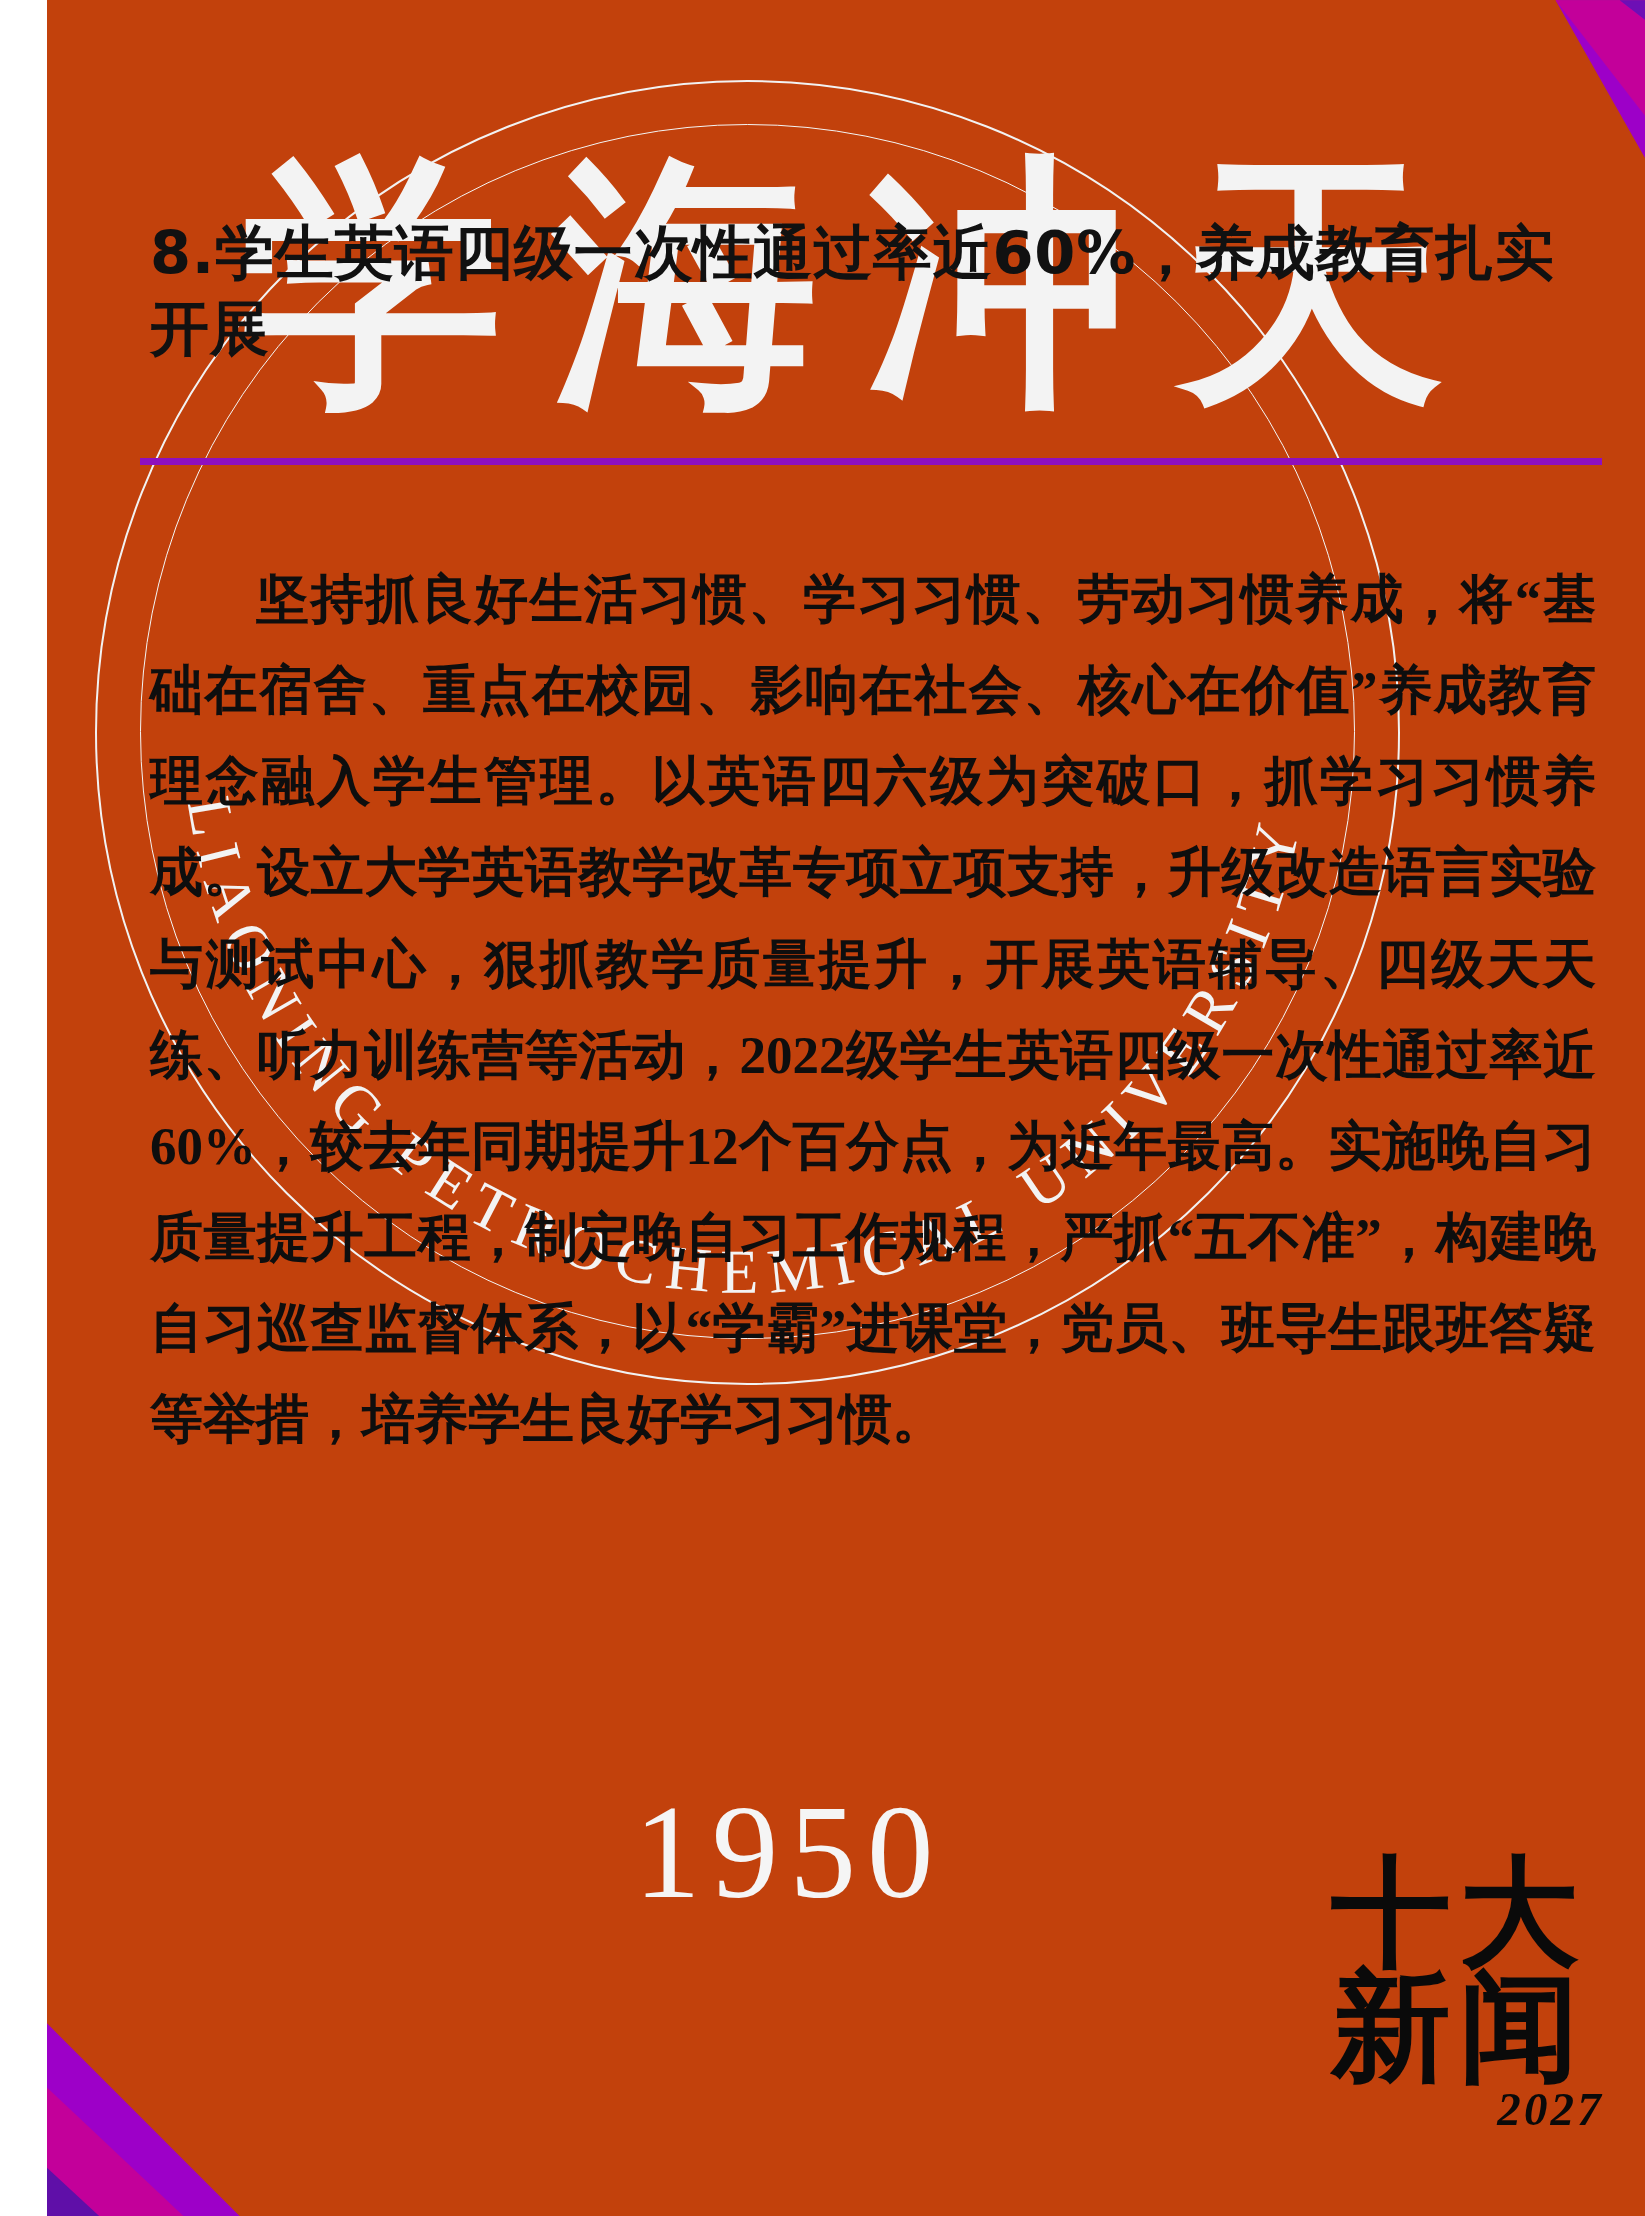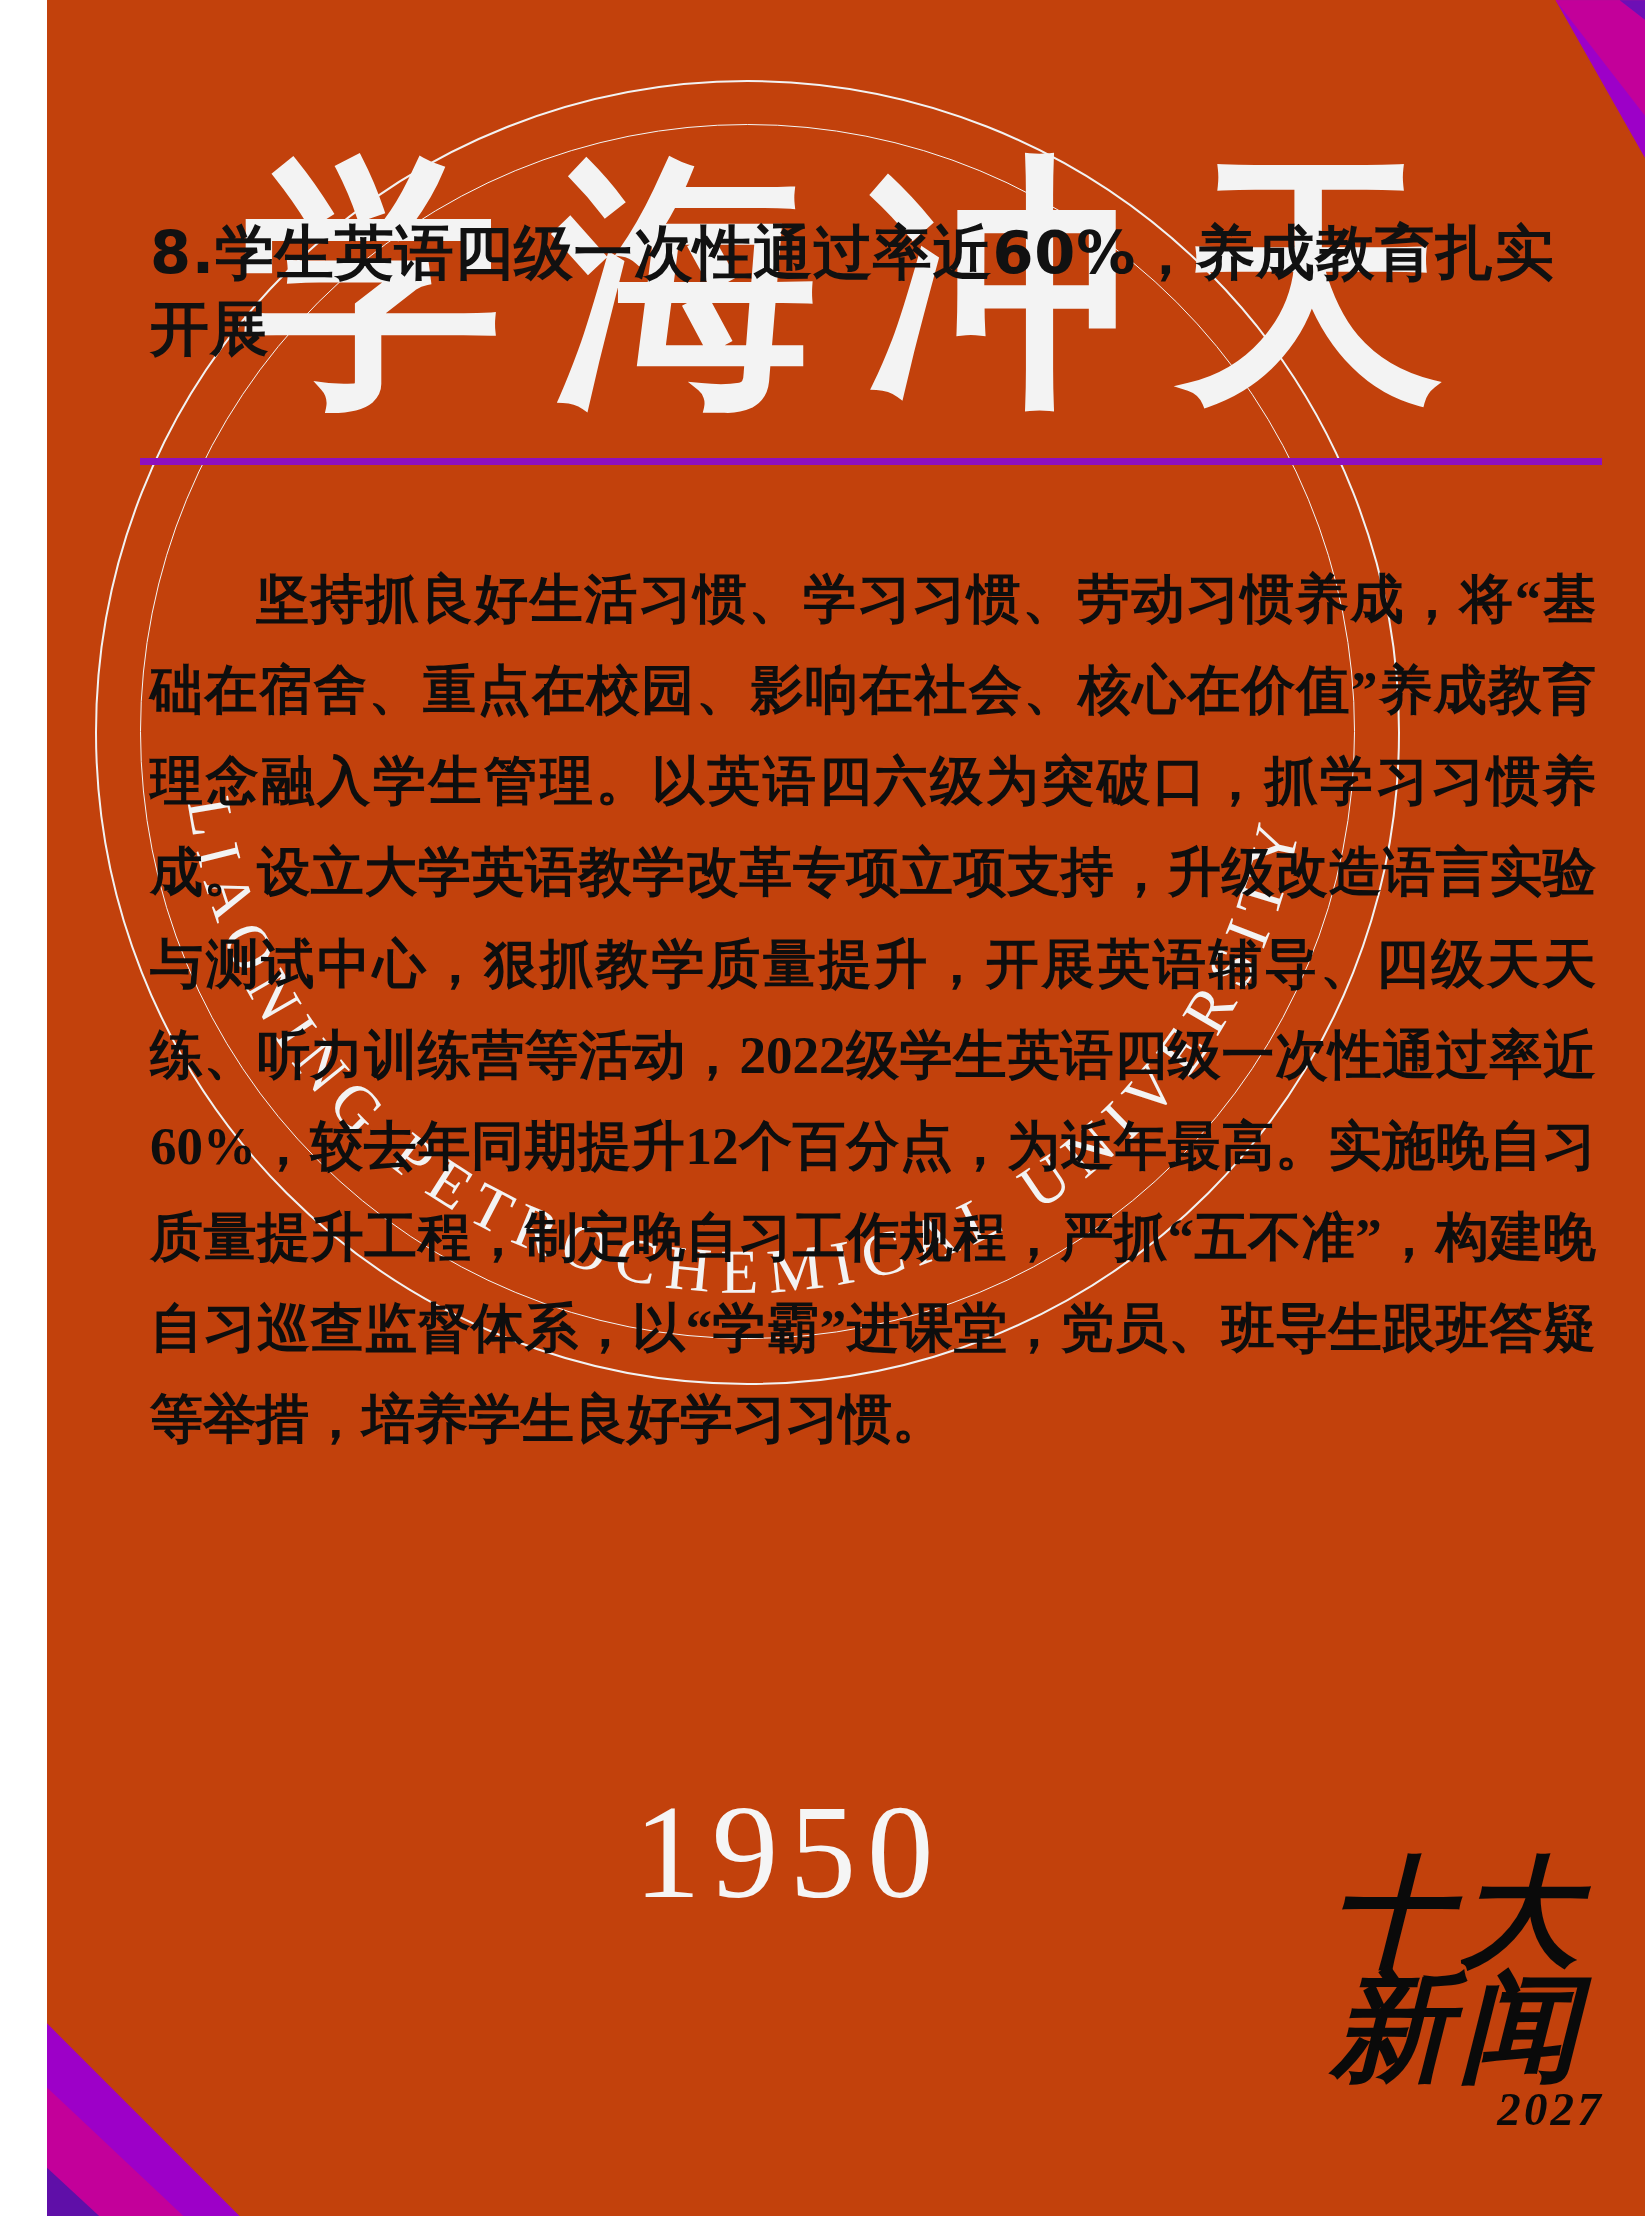--- a/index.html
+++ b/index.html
@@ -157,21 +157,20 @@
     position: absolute;
     left: 0;
     top: 0;
     width: 265px;
     font-size: 120px;
     line-height: 0.95;
     font-weight: bold;
     color: #0a0a0a;
     font-family: "DejaVu Serif", serif;
     letter-spacing: 8px;
-    font-style: italic;
   }
   .logo-year {
     position: absolute;
     right: 0;
     bottom: -8px;
     font-size: 47px;
     color: #0a0a0a;
     font-family: "Liberation Serif", serif;
     font-style: italic;
     font-weight: bold;

